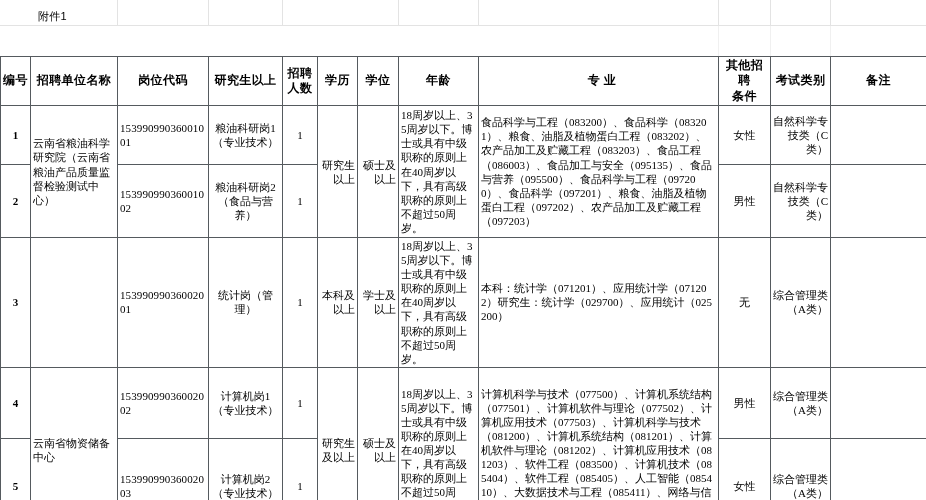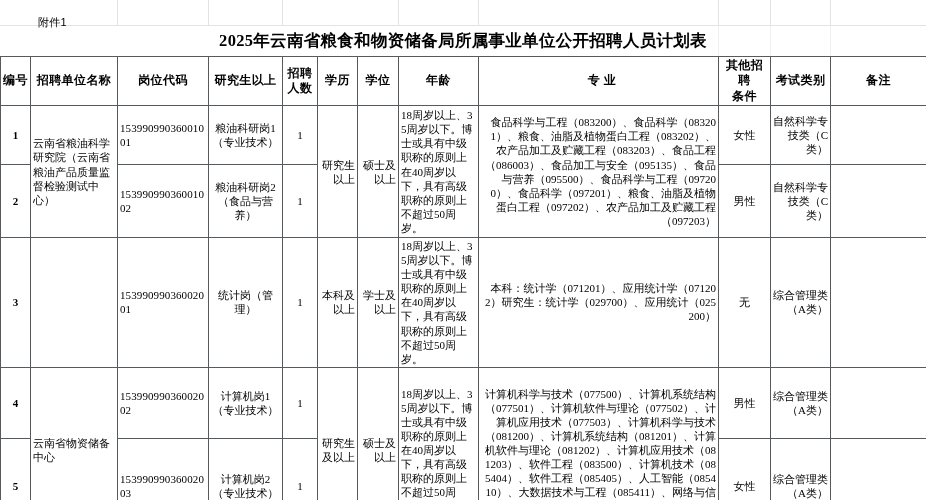--- a/index.html
+++ b/index.html
@@ -26,21 +26,21 @@
   .sheet-top .vgrid {
     position: absolute;
     top: 0;
     bottom: 0;
     width: 0;
     border-left: 1px solid #e3e3e3;
   }
   .attach-label {
     position: absolute;
     left: 38px;
-    top: 15px;
+    top: 9px;
     font-size: 11px;
     font-family: "Liberation Sans", "DejaVu Sans", sans-serif;
     letter-spacing: 0.2px;
     white-space: nowrap;
   }
 
   
   .title-band {
     position: relative;
     height: 30px;
@@ -91,21 +91,21 @@
     letter-spacing: 0.4px;
     font-family: "Liberation Sans", "DejaVu Sans", sans-serif;
   }
   th.spaced-head { letter-spacing: 7px; text-indent: 7px; }
 
   td.c-center { text-align: center; }
   td.num      { text-align: center; font-weight: bold; font-size: 11px; }
   td.code     { text-align: left; font-size: 11.5px; letter-spacing: 0.1px; }
   td.top      { vertical-align: top; padding-top: 3px; }
   td.unit     { font-size: 11px; line-height: 1.35; }
-  td.major    { text-align: right; font-size: 11px; line-height: 1.42; padding-left: 4px; padding-right: 4px; }
+  td.major    { text-align: left; font-size: 11px; line-height: 1.42; padding-left: 4px; padding-right: 4px; }
   td.smallwrap{ text-align: right; font-size: 11px; line-height: 1.3; padding-left: 3px; }
   td.agecell  { text-align: left; font-size: 11px; line-height: 1.3; padding-left: 3px; padding-right: 2px; margin-left: 21px; }
 
   
   tr.r1 td { height: 56px; }
   tr.r2 td { height: 70px; }
   tr.r3 td { height: 112px; }
   tr.r4 td { height: 68px; }
   tr.r5 td { height: 92px; }
 </style>
@@ -121,21 +121,20 @@
   <div class="vgrid" style="left:718px"></div>
   <div class="vgrid" style="left:770px"></div>
   <div class="vgrid" style="left:830px"></div>
   <div class="attach-label">附件1</div>
 </div>
 
 <div class="title-band">
   <div class="vgrid" style="left:718px"></div>
   <div class="vgrid" style="left:770px"></div>
   <div class="vgrid" style="left:830px"></div>
-  <div class="doc-title">2025年云南省粮食和物资储备局所属事业单位公开招聘人员计划表</div>
 </div>
 
 <table class="plan">
   <colgroup>
     <col style="width:30px">
     <col style="width:87px">
     <col style="width:91px">
     <col style="width:74px">
     <col style="width:35px">
     <col style="width:40px">

